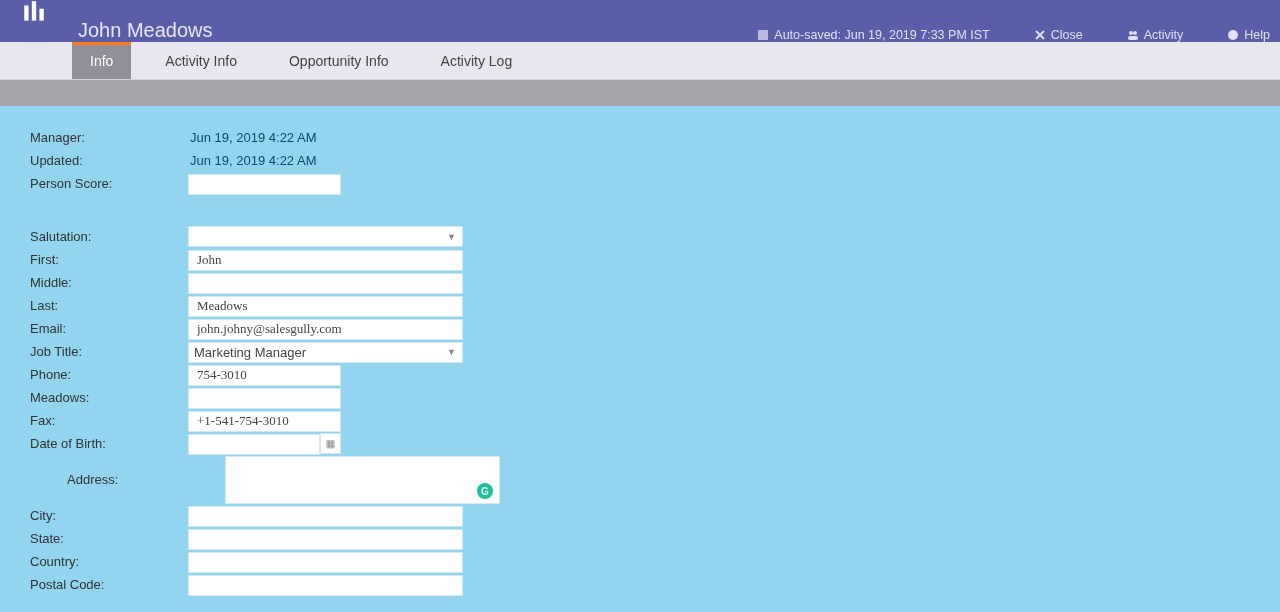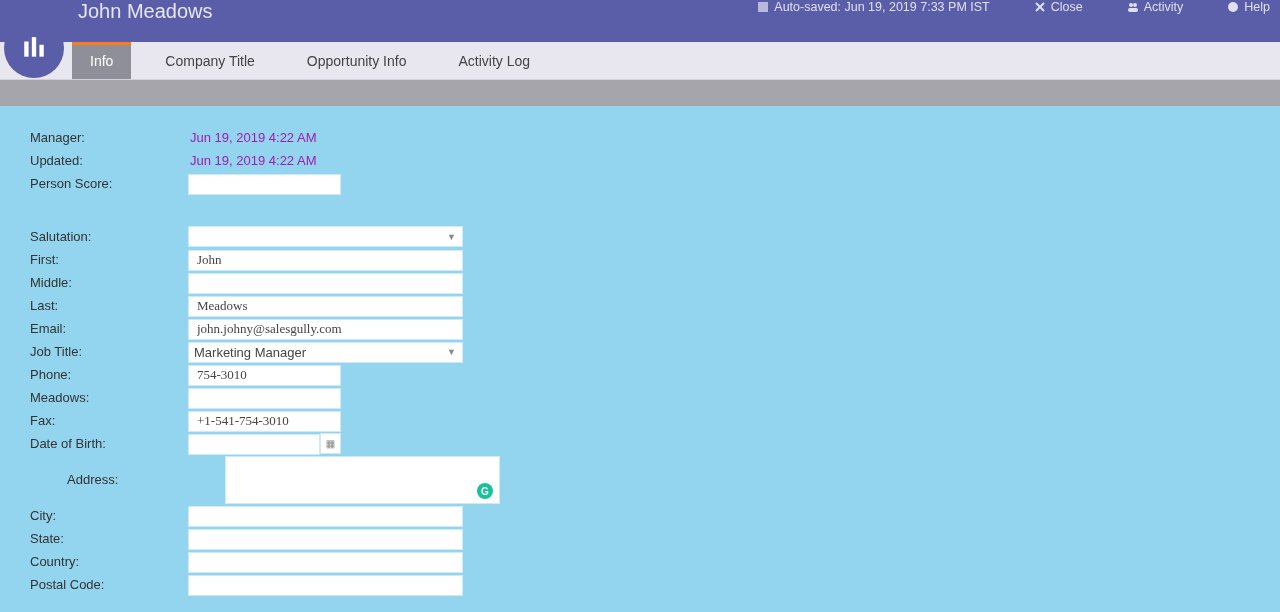--- a/index.html
+++ b/index.html
@@ -1,37 +1,37 @@
 <!DOCTYPE html>
 <html><head>
 <meta charset="utf-8">
 <style>
   * { box-sizing: border-box; margin: 0; padding: 0; }
   body { font-family: "Segoe UI", Arial, sans-serif; font-size: 13px; color: #333; background: #93d4ef; width: 1280px; height: 612px; overflow: hidden; }
 
-  .topbar { background: #5a5ea8; height: 42px; display: flex; align-items: flex-start; padding: 0 10px 0 0; color: #fff; }
+  .topbar { background: #5a5ea8; height: 42px; display: flex; align-items: flex-end; padding: 0 10px 0 0; color: #fff; }
   .logo-wrap { width: 60px; height: 60px; background: #5a5ea8; border-radius: 50%; display: flex; align-items: center; justify-content: center; margin-top: 18px; margin-left: 4px; }
   .logo-wrap svg { fill: #fff; }
   .title { font-size: 20px; font-weight: 500; margin-left: 14px; color: #e6e6f5; }
   .topbar-right { margin-left: auto; display: flex; gap: 44px; align-items: center; font-size: 12.5px; color: #dfe0f2; }
   .topbar-item { display: flex; align-items: center; gap: 5px; cursor: pointer; white-space: nowrap; }
   .icon-sq { width: 12px; height: 12px; display: inline-block; }
 
   .tabbar { background: #e8e6ef; height: 38px; display: flex; align-items: stretch; padding-left: 72px; border-bottom: 1px solid #d4d1dc; gap: 16px; }
   .tab { display: flex; align-items: center; padding: 0 18px; font-size: 14px; color: #444; cursor: pointer; position: relative; }
   .tab.active { background: #8f8f9a; color: #fff; }
   .tab.active::before { content: ""; position: absolute; top: 0; left: 0; right: 0; height: 3px; background: #ff7a1a; }
 
   .graybar { height: 26px; background: #a5a5ab; }
 
   .content { padding: 20px 0 10px 30px; background: #93d4ef; }
   .row { display: flex; align-items: center; min-height: 23px; }
   .spacer { height: 30px; }
   .label { width: 158px; color: #333; font-size: 13px; }
-  .value { padding-left: 2px; color: #a21caf; font-size: 13px; }
+  .value { padding-left: 2px; color: #0c4a6e; font-size: 13px; }
 
   .input { width: 275px; height: 21px; background: #fff; border: 1px solid #cfeaf6; padding: 0 8px; font-size: 13px; font-family: Liberation Serif, serif; color: #444; }
   .input.small { width: 153px; }
   .select { width: 275px; height: 21px; background: #fff; border: 1px solid #cfeaf6; display: flex; align-items: center; justify-content: space-between; padding: 0 6px 0 5px; font-size: 13px; color: #444; }
   .select .caret { color: #888; font-size: 9px; }
   .datewrap { display: flex; width: 153px; }
   .datewrap .input { flex: 1; }
   .datewrap .calbtn { width: 21px; height: 21px; background: #fff; border: 1px solid #cfeaf6; display: flex; align-items: center; justify-content: center; color: #888; font-size: 10px; }
   .textarea { width: 275px; height: 48px; background: #fff; border: 1px solid #cfeaf6; position: relative; padding: 4px; }
   .badge-c { position: absolute; bottom: 4px; right: 6px; width: 16px; height: 16px; border-radius: 50%; background: #18c19a; color: #fff; display: flex; align-items: center; justify-content: center; font-size: 10px; font-weight: bold; }
@@ -86,21 +86,21 @@
       <span>Help</span>
     </div>
   </div>
 </div>
 
 <div class="tabbar">
   <div class="tab active">
       <span>Info</span>
     </div>
   <div class="tab">
-      <span>Company Title</span>
+      <span>Activity Info</span>
     </div>
   <div class="tab">
       <span>Opportunity Info</span>
     </div>
   <div class="tab">
       <span>Activity Log</span>
     </div>
 </div>
 
 <div class="graybar"></div>

